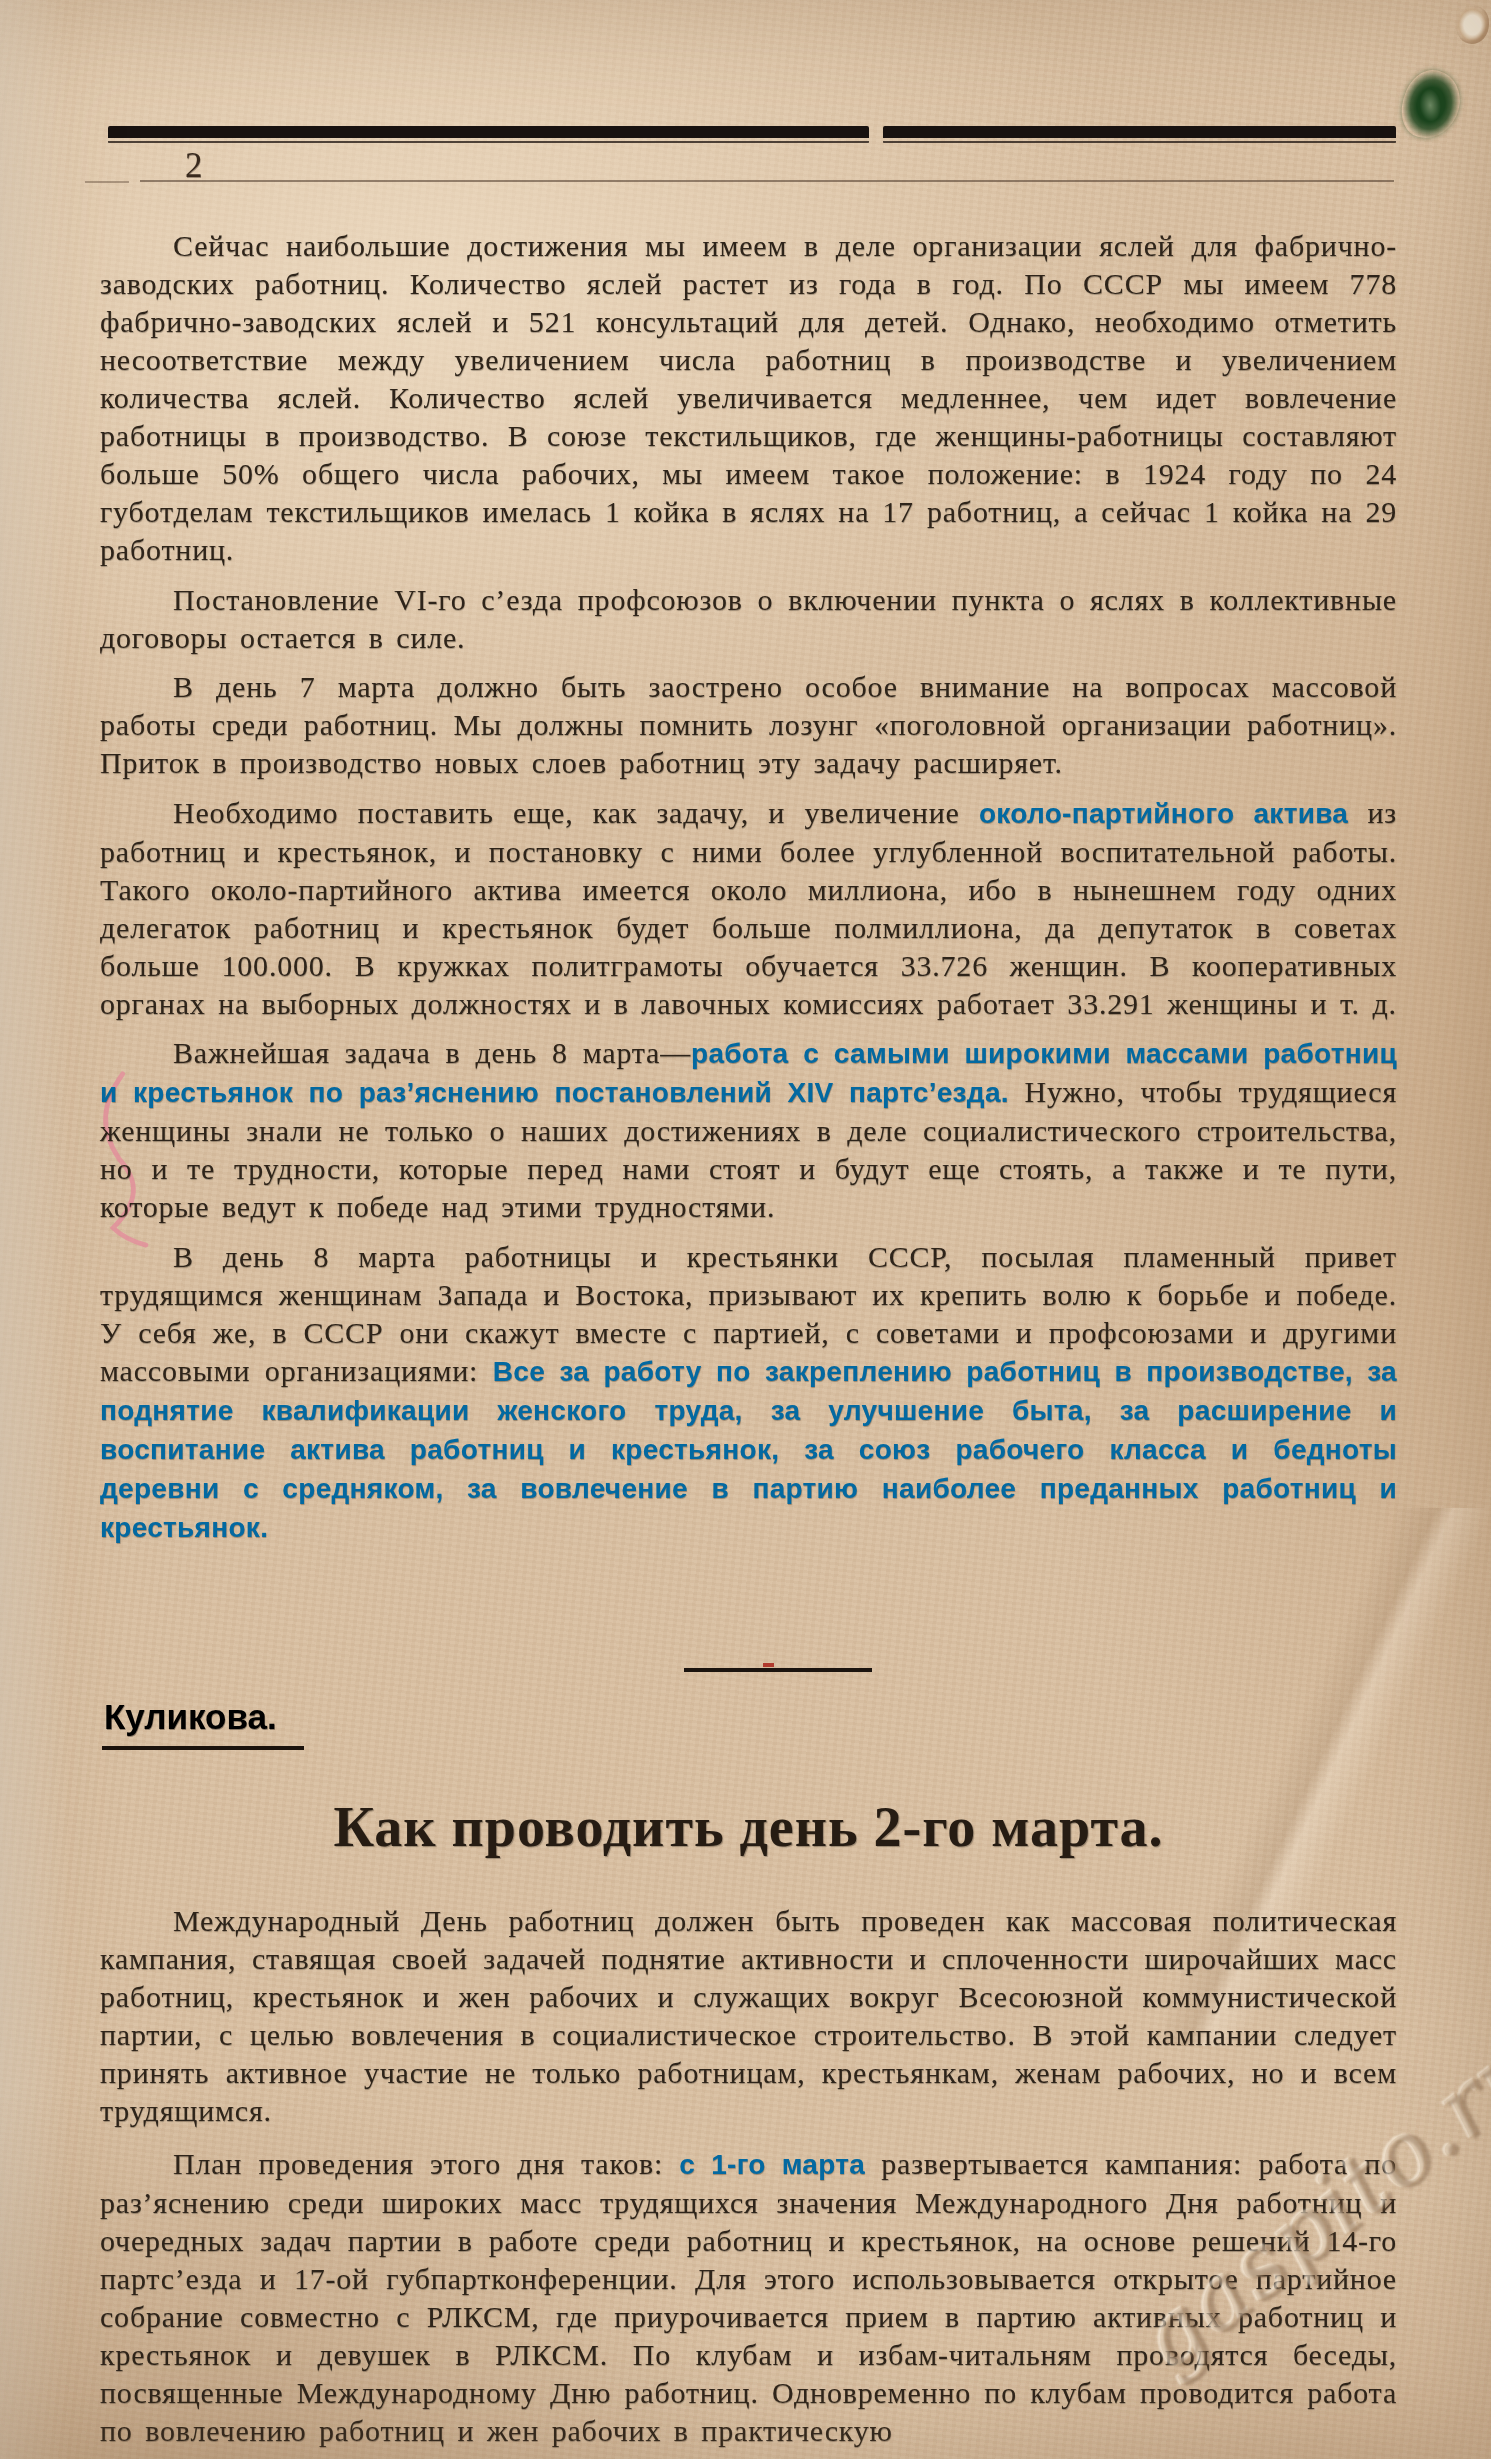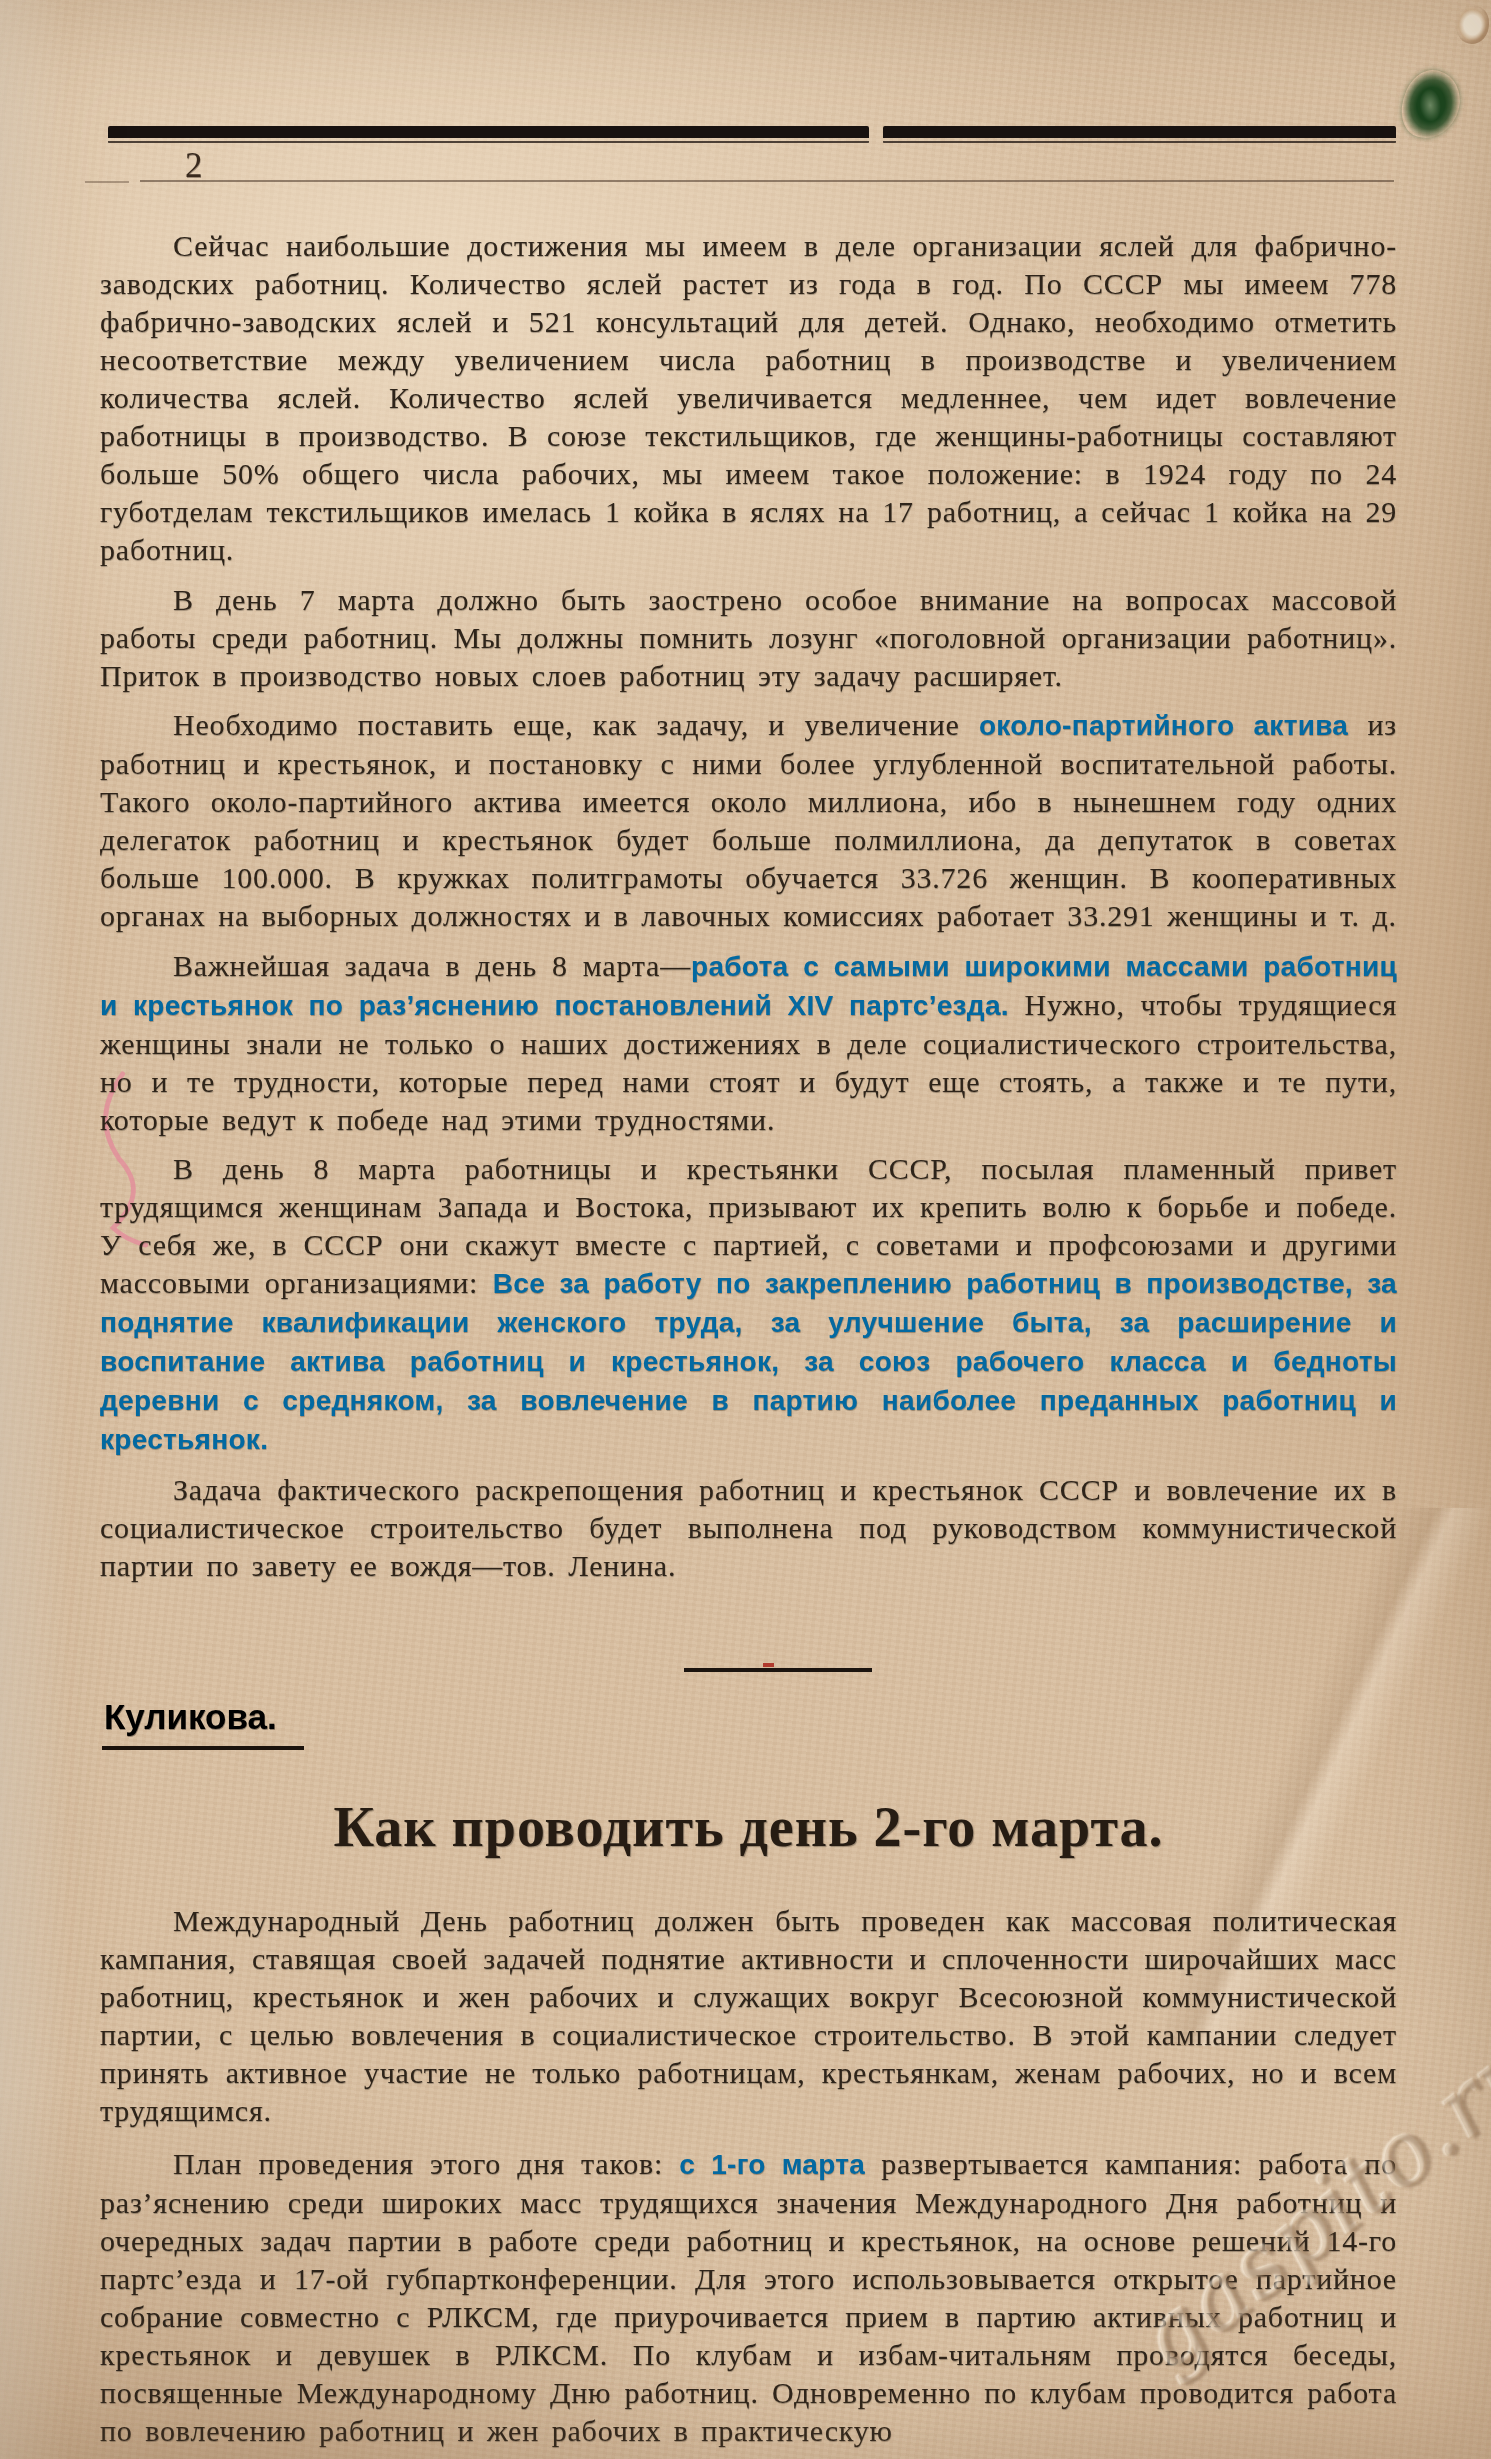--- a/index.html
+++ b/index.html
@@ -109,25 +109,25 @@
 <div class="stain">
     <div class="stain-streak"></div>
   </div>
 <div class="hole"></div>
 <svg class="margin-mark" viewBox="0 0 80 186">
   <path d="M 34 4 C 12 34, 10 62, 30 92 C 52 116, 50 138, 24 164 C 32 172, 44 178, 58 182" fill="none" stroke="#e4899b" stroke-width="5" stroke-linecap="round" opacity="0.75"></path>
 </svg>
 
 <div class="col sec1">
   <p class="para"><span>Сейчас наибольшие достижения мы имеем в деле организации яслей для фабрично-заводских работниц. Количество яслей растет из года в год. По СССР мы имеем 778 фабрично-заводских яслей и 521 консультаций для детей. Однако, необходимо отметить несоответствие между увеличением числа работниц в производстве и увеличением количества яслей. Количество яслей увеличивается медленнее, чем идет вовлечение работницы в производство. В союзе текстильщиков, где женщины-работницы составляют больше 50% общего числа рабочих, мы имеем такое положение: в 1924 году по 24 губотделам текстильщиков имелась 1 койка в яслях на 17 работниц, а сейчас 1 койка на 29 работниц.</span></p>
+  <p class="para"><span>Постановление VI-го с’езда профсоюзов о включении пункта о яслях в коллективные договоры остается в силе.</span></p>
   <p class="para"><span>В день 7 марта должно быть заострено особое внимание на вопросах массовой работы среди работниц. Мы должны помнить лозунг «поголовной организации работниц». Приток в производство новых слоев работниц эту задачу расширяет.</span></p>
   <p class="para"><span>Необходимо поставить еще, как задачу, и увеличение </span><span class="bs">около-партийного актива</span><span> из работниц и крестьянок, и постановку с ними более углубленной воспитательной работы. Такого около-партийного актива имеется около миллиона, ибо в нынешнем году одних делегаток работниц и крестьянок будет больше полмиллиона, да депутаток в советах больше 100.000. В кружках политграмоты обучается 33.726 женщин. В кооперативных органах на выборных должностях и в лавочных комиссиях работает 33.291 женщины и т. д.</span></p>
   <p class="para"><span>Важнейшая задача в день 8 марта—</span><span class="bs">работа с самыми широкими массами работниц и крестьянок по раз’яснению постановлений XIV партс’езда.</span><span> Нужно, чтобы трудящиеся женщины знали не только о наших достижениях в деле социалистического строительства, но и те трудности, которые перед нами стоят и будут еще стоять, а также и те пути, которые ведут к победе над этими трудностями.</span></p>
   <p class="para"><span>В день 8 марта работницы и крестьянки СССР, посылая пламенный привет трудящимся женщинам Запада и Востока, призывают их крепить волю к борьбе и победе. У себя же, в СССР они скажут вместе с партией, с советами и профсоюзами и другими массовыми организациями: </span><span class="bs">Все за работу по закреплению работниц в производстве, за поднятие квалификации женского труда, за улучшение быта, за расширение и воспитание актива работниц и крестьянок, за союз рабочего класса и бедноты деревни с средняком, за вовлечение в партию наиболее преданных работниц и крестьянок.</span></p>
-  <p class="para"><span>Задача фактического раскрепощения работниц и крестьянок СССР и вовлечение их в социалистическое строительство будет выполнена под руководством коммунистической партии по завету ее вождя—тов. Ленина.</span></p>
 </div>
 
 <div class="divider">
     <div class="tick"></div>
   </div>
 <div class="byline">Куликова.</div>
 
 <h1 class="big-title">Как проводить день 2-го марта.</h1>
 <div class="col sec2">
   <p class="para"><span>Международный День работниц должен быть проведен как массовая политическая кампания, ставящая своей задачей поднятие активности и сплоченности широчайших масс работниц, крестьянок и жен рабочих и служащих вокруг Всесоюзной коммунистической партии, с целью вовлечения в социалистическое строительство. В этой кампании следует принять активное участие не только работницам, крестьянкам, женам рабочих, но и всем трудящимся.</span></p>

